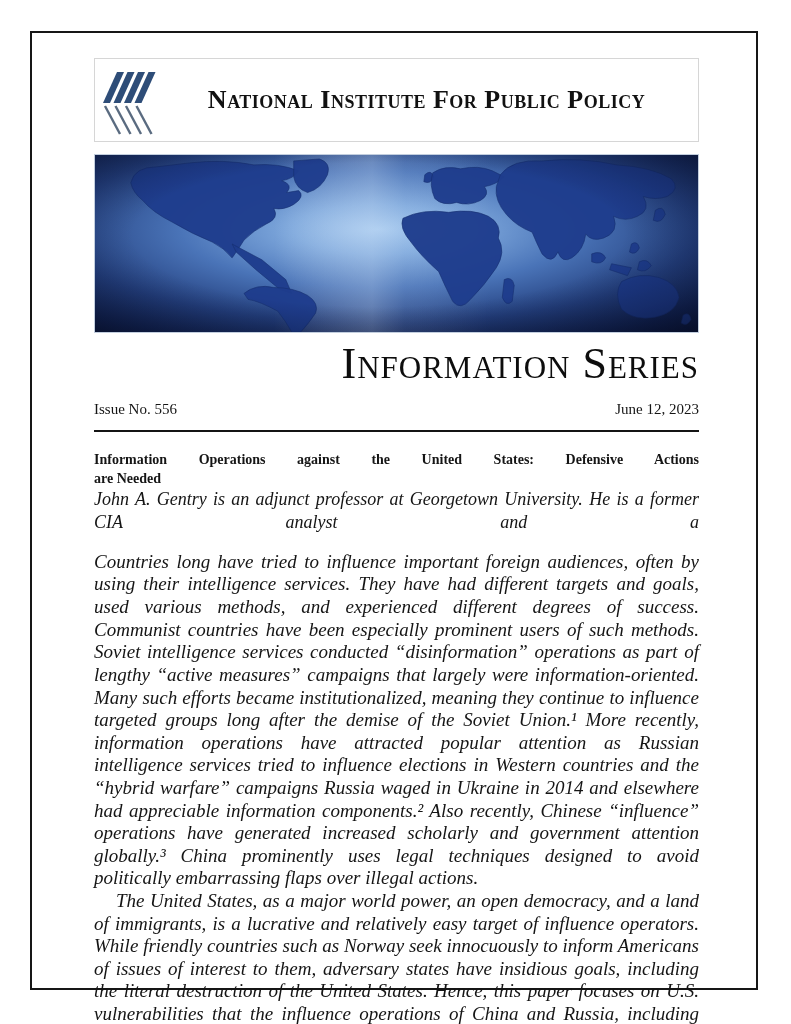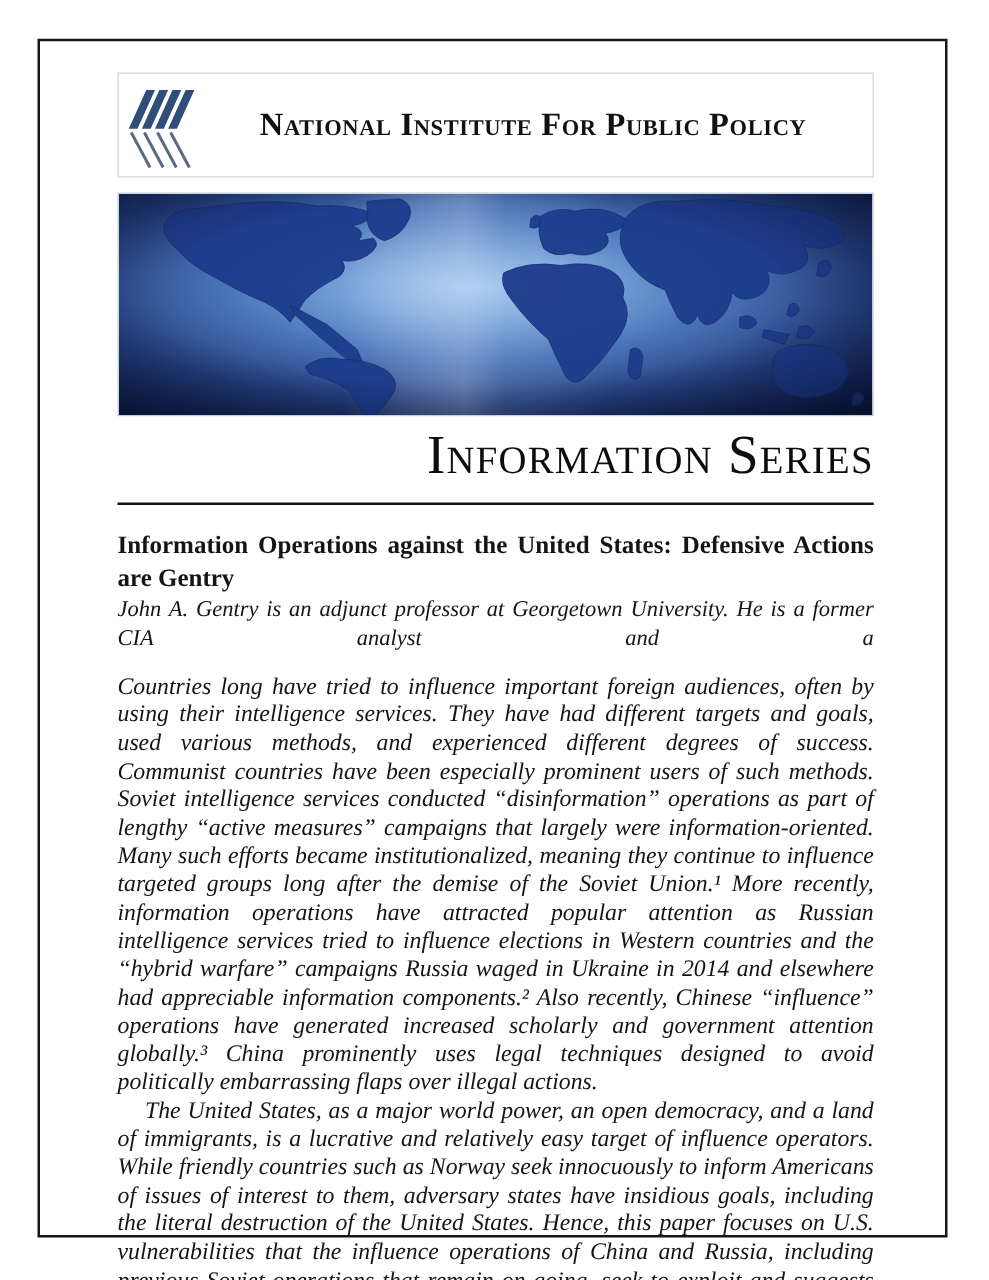--- a/index.html
+++ b/index.html
@@ -75,21 +75,21 @@
   .rule{
     margin-top:12px;
     border:none;
     border-top:2px solid #141414;
     height:0;
   }
   
   .article-title{
     margin-top:19px;
     font-weight:700;
-    font-size:20px;
+    font-size:14px;
     line-height:1.33;
   }
   .jline{ text-align:justify; text-align-last:justify; }
   .author{
     margin-top:23px;
     font-weight:700;
     font-size:15.5px;
     line-height:1.25;
   }
   .bio{
@@ -193,26 +193,30 @@
             <path d="M530,128 Q548,118 568,124 Q586,130 588,144 Q584,160 564,164 Q542,168 530,156 Q522,140 530,128 Z"></path>
 
             <path d="M592,162 Q598,158 600,166 Q596,174 590,170 Z"></path>
           </g>
           <rect x="0" y="0" width="607" height="179" fill="url(#vig)"></rect>
         </svg>
       </div>
 
       <div class="series-title">Information Series</div>
 
+      <div class="issue-row">
+        <span>Issue No. 556</span>
+        <span>June 12, 2023</span>
+      </div>
 
       <hr class="rule">
 
       <div class="article-title">
         <div class="jline">Information Operations against the United States: Defensive Actions</div>
-        <div>are Gentry</div>
+        <div>are Needed</div>
       </div>
 
       <div class="bio">
         <div class="jline">John A. Gentry is an adjunct professor at Georgetown University. He is a former CIA analyst and a</div>
       </div>
 
       <p class="body-para para-1">Countries long have tried to influence important foreign audiences, often by using their intelligence services. They have had different targets and goals, used various methods, and experienced different degrees of success. Communist countries have been especially prominent users of such methods. Soviet intelligence services conducted “disinformation” operations as part of lengthy “active measures” campaigns that largely were information-oriented. Many such efforts became institutionalized, meaning they continue to influence targeted groups long after the demise of the Soviet Union.¹ More recently, information operations have attracted popular attention as Russian intelligence services tried to influence elections in Western countries and the “hybrid warfare” campaigns Russia waged in Ukraine in 2014 and elsewhere had appreciable information components.² Also recently, Chinese “influence” operations have generated increased scholarly and government attention globally.³ China prominently uses legal techniques designed to avoid politically embarrassing flaps over illegal actions.</p>
       <p class="body-para para-2">The United States, as a major world power, an open democracy, and a land of immigrants, is a lucrative and relatively easy target of influence operators. While friendly countries such as Norway seek innocuously to inform Americans of issues of interest to them, adversary states have insidious goals, including the literal destruction of the United States. Hence, this paper focuses on U.S. vulnerabilities that the influence operations of China and Russia, including previous Soviet operations that remain on-going, seek to exploit and suggests ways to ameliorate and counter them, respectfully.⁴</p>
 
       <div class="footer">© National Institute Press, 2023</div>

